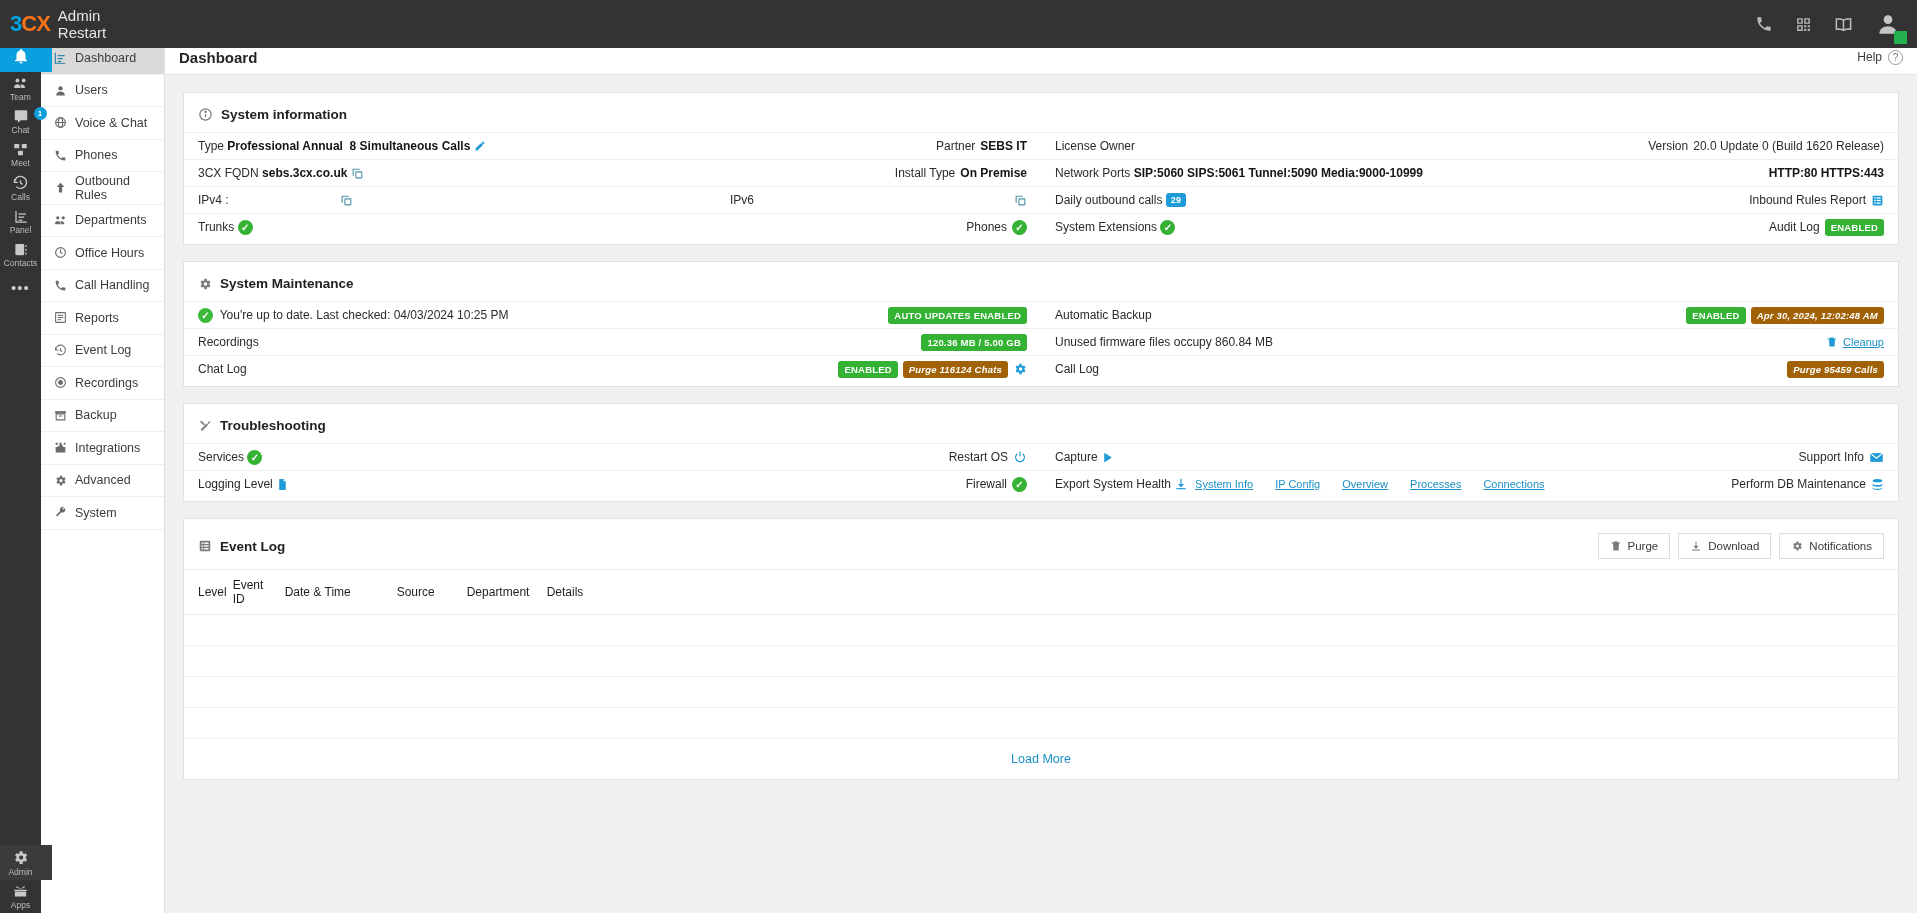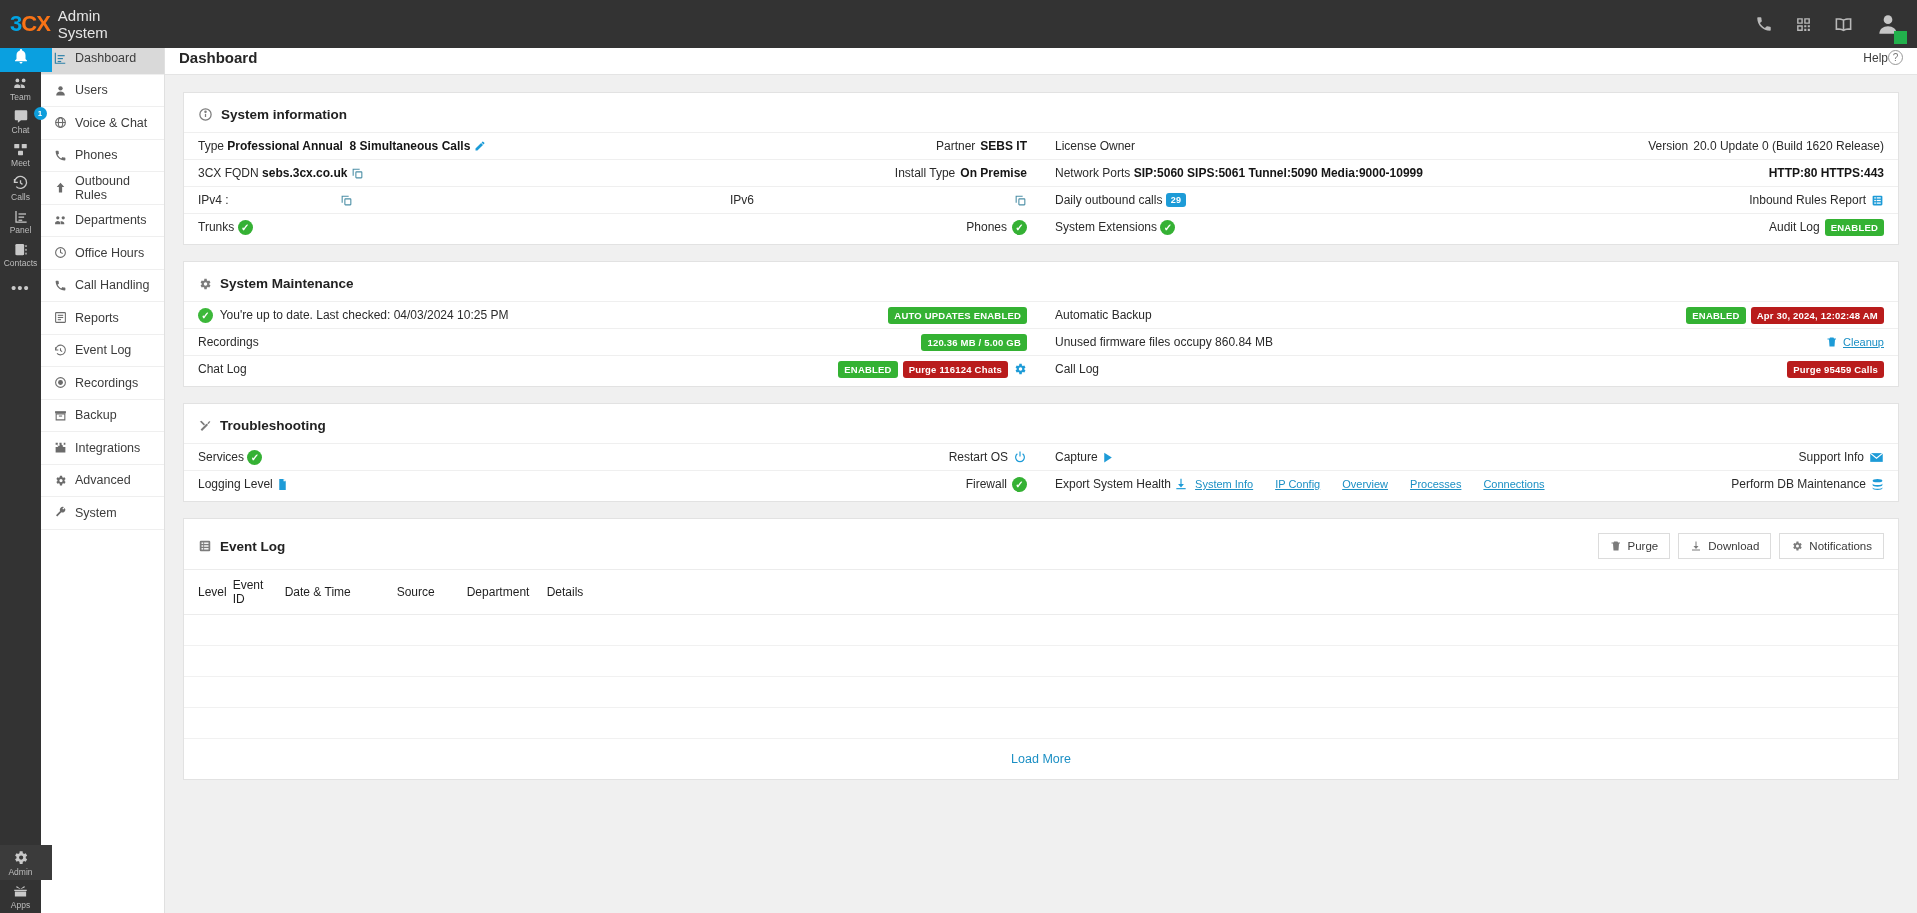--- a/index.html
+++ b/index.html
@@ -68,21 +68,21 @@
   
   .content {
     position: absolute; top: 40px; left: 165px; width: 1752px; height: 873px;
     background: #f0f0f0; overflow: hidden;
   }
   .page-head {
     height: 35px; background: #ffffff; border-bottom: 1px solid #e4e4e4;
     display: flex; align-items: center; padding: 0 14px;
   }
   .page-title { font-size: 15px; font-weight: bold; color: #262626; }
-  .help { margin-left: auto; display: flex; align-items: flex-end; font-size: 12px; color: #3c3c3c; cursor: pointer; }
+  .help { margin-left: auto; display: flex; align-items: center; gap: 6px; font-size: 12px; color: #3c3c3c; cursor: pointer; }
   .help-circle {
     width: 15px; height: 15px; border: 1px solid #999; border-radius: 50%;
     display: flex; align-items: center; justify-content: center; font-size: 10px; color: #777;
   }
 
   .scroll-area { height: 838px; padding: 17px 18px 0 18px; overflow: hidden; }
 
   .card { background: #ffffff; border: 1px solid #e2e2e2; margin-bottom: 16px; }
   .card-head { display: flex; align-items: center; gap: 8px; padding: 14px 14px 10px 14px; }
   .card-title { font-size: 13.5px; font-weight: bold; color: #222; }
@@ -96,21 +96,21 @@
   .lbl { color: #2b2b2b; }
   .val { font-weight: bold; color: #151515; }
   .rgt { margin-left: auto; display: flex; align-items: center; gap: 5px; }
 
   .ico-btn { cursor: pointer; display: inline-flex; align-items: center; }
   .copy-ico { color: #4c8fa6; }
   .pencil { color: #1b9bd7; }
 
   .badge { font-size: 9.5px; font-weight: bold; color: #fff; padding: 3px 6px; border-radius: 3px; letter-spacing: .2px; display: inline-block; }
   .badge.green { background: #34b233; }
-  .badge.dark { background: #b91c1c; }
+  .badge.dark { background: #a16207; font-style: italic; }
   .badge.blue-sq { background: #1d9bd7; border-radius: 3px; font-size: 9px; padding: 2px 5px; }
 
   .tick {
     width: 15px; height: 15px; border-radius: 50%; background: #35b134;
     display: inline-flex; align-items: center; justify-content: center;
     color: #fff; font-size: 10px; font-weight: bold;
   }
   .tick.light { background: #3cb83a; }
 
   .link { color: #1b8fc4; text-decoration: underline; cursor: pointer; font-size: 11px; }
@@ -136,21 +136,21 @@
   table.evt td { height: 31px; border-bottom: 1px solid #f1f1f1; }
   .load-more { text-align: center; font-size: 12.5px; color: #1b8fc4; padding: 13px 0; cursor: pointer; }
 </style>
 </head>
 <body>
 
 <div class="topbar">
   <div class="logo-wrap">
     <span class="logo-3">3</span>
       <span class="logo-cx">CX</span>
-    <span class="app-title">Admin System</span>
+    <span class="app-title">Admin Restart</span>
   </div>
   <div class="topbar-right">
     <span class="tb-icon">
       <svg width="18" height="18" viewBox="0 0 24 24" fill="currentColor">
           <path d="M6.6 10.8c1.4 2.8 3.8 5.1 6.6 6.6l2.2-2.2c.3-.3.7-.4 1-.2 1.2.4 2.4.6 3.6.6.6 0 1 .4 1 1V20c0 .6-.4 1-1 1C10.6 21 3 13.4 3 4c0-.6.4-1 1-1h3.5c.6 0 1 .4 1 1 0 1.3.2 2.5.6 3.6.1.4 0 .8-.2 1l-2.3 2.2z"></path>
         </svg>
     </span>
     <span class="tb-icon">
       <svg width="17" height="17" viewBox="0 0 24 24" fill="currentColor">
           <path d="M3 3h8v8H3V3zm2 2v4h4V5H5zm8-2h8v8h-8V3zm2 2v4h4V5h-4zM3 13h8v8H3v-8zm2 2v4h4v-4H5zm8-2h3v3h-3v-3zm5 0h3v3h-3v-3zm-5 5h3v3h-3v-3zm5 0h3v3h-3v-3z"></path>

